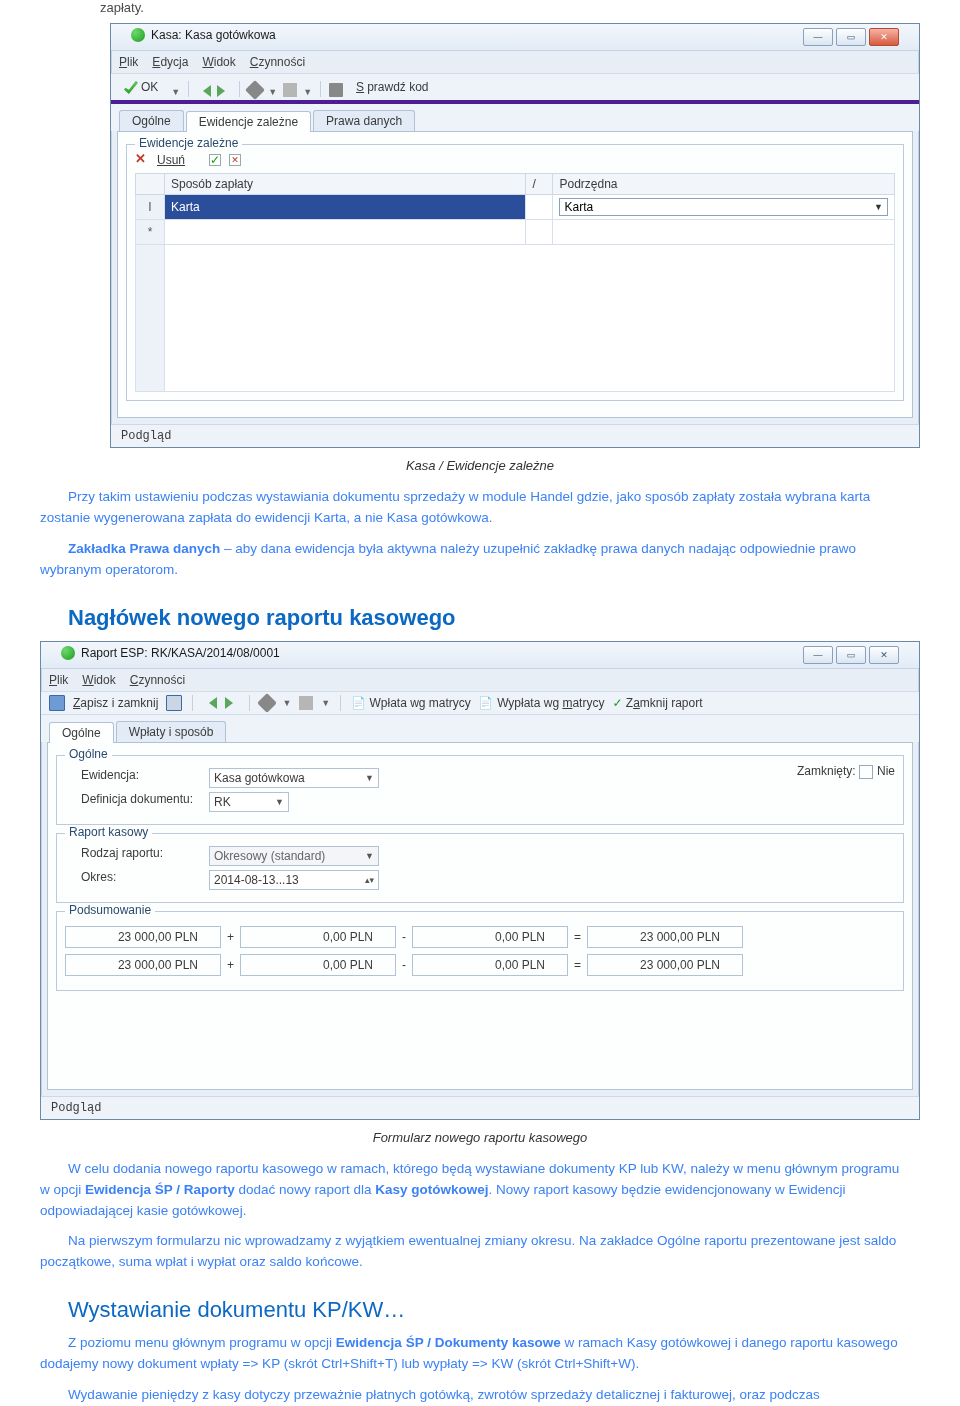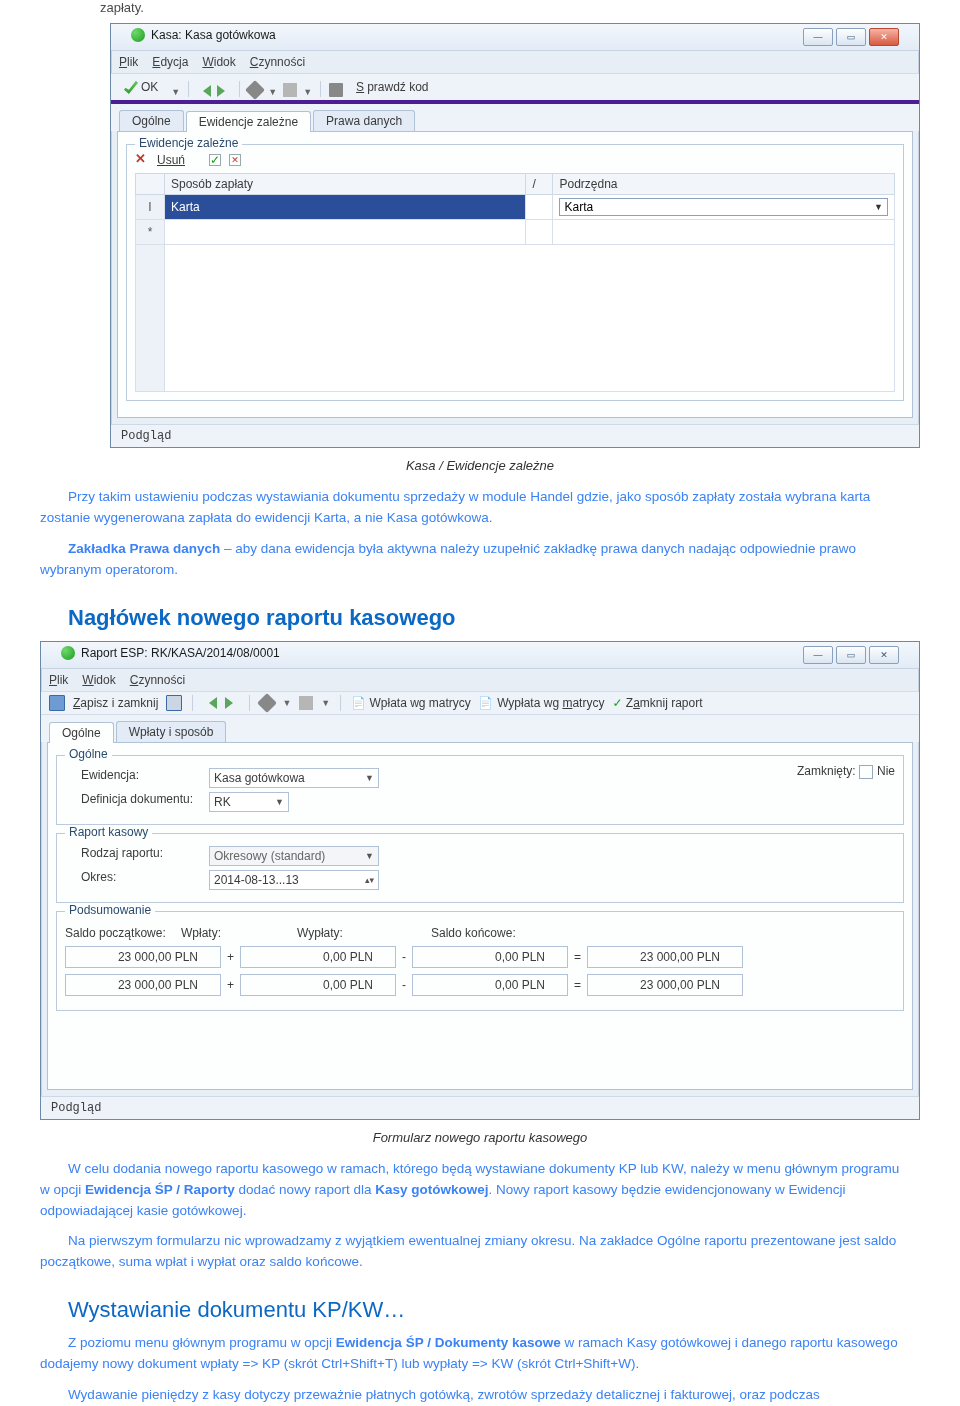--- a/index.html
+++ b/index.html
@@ -254,26 +254,20 @@
           <label>Okres:</label>
         <span class="txt" style="width:160px">
             <span>2014-08-13...13</span>
             <span class="dd">▴▾</span>
           </span>
         </div>
     </div>
     <div class="groupbox">
       <span class="legend">Podsumowanie</span>
       <div class="sumrow">
-        <div class="sumlabel">Saldo początkowe:</div>
-        <div class="sumlabel">Wpłaty:</div>
-        <div class="sumlabel">Wypłaty:</div>
-        <div class="sumlabel" style="width:auto;margin-left:18px">Saldo końcowe:</div>
-      </div>
-      <div class="sumrow">
         <div class="sumcell">23 000,00 PLN</div>
           <span>+</span>
         <div class="sumcell">0,00 PLN</div>
           <span>-</span>
         <div class="sumcell">0,00 PLN</div>
           <span>=</span>
         <div class="sumcell">23 000,00 PLN</div>
       </div>
       <div class="sumrow">
         <div class="sumcell">23 000,00 PLN</div>

